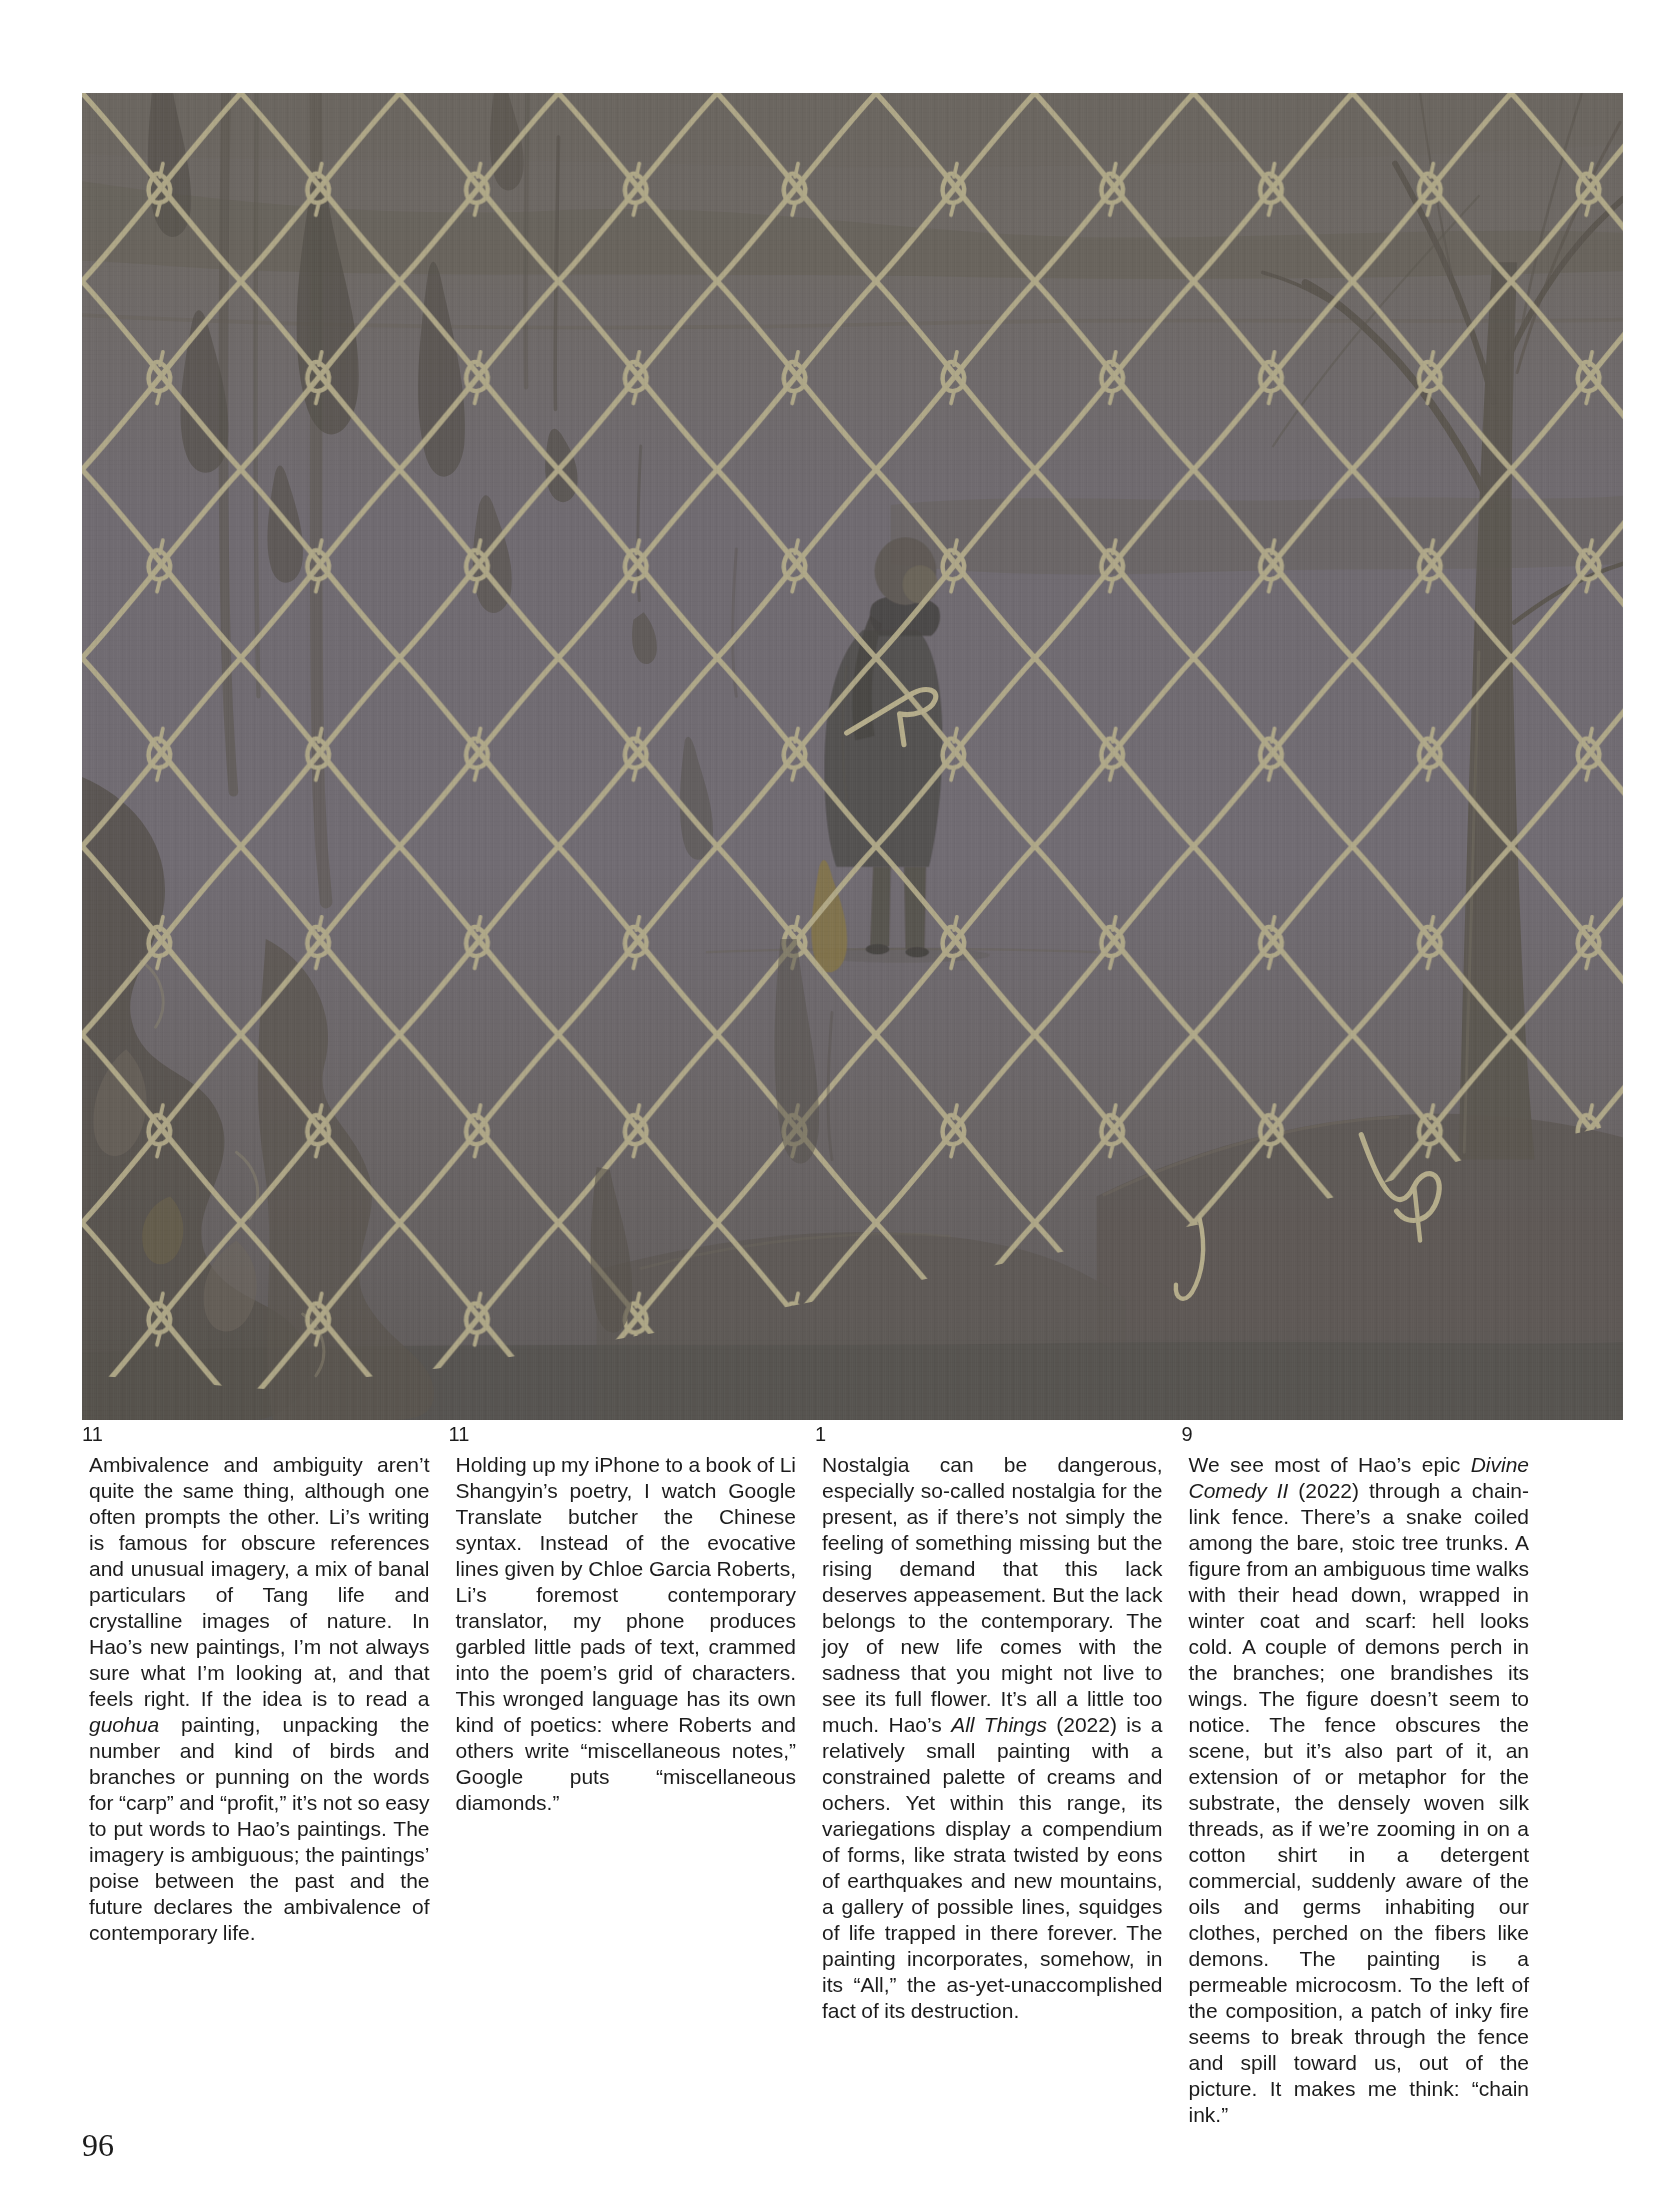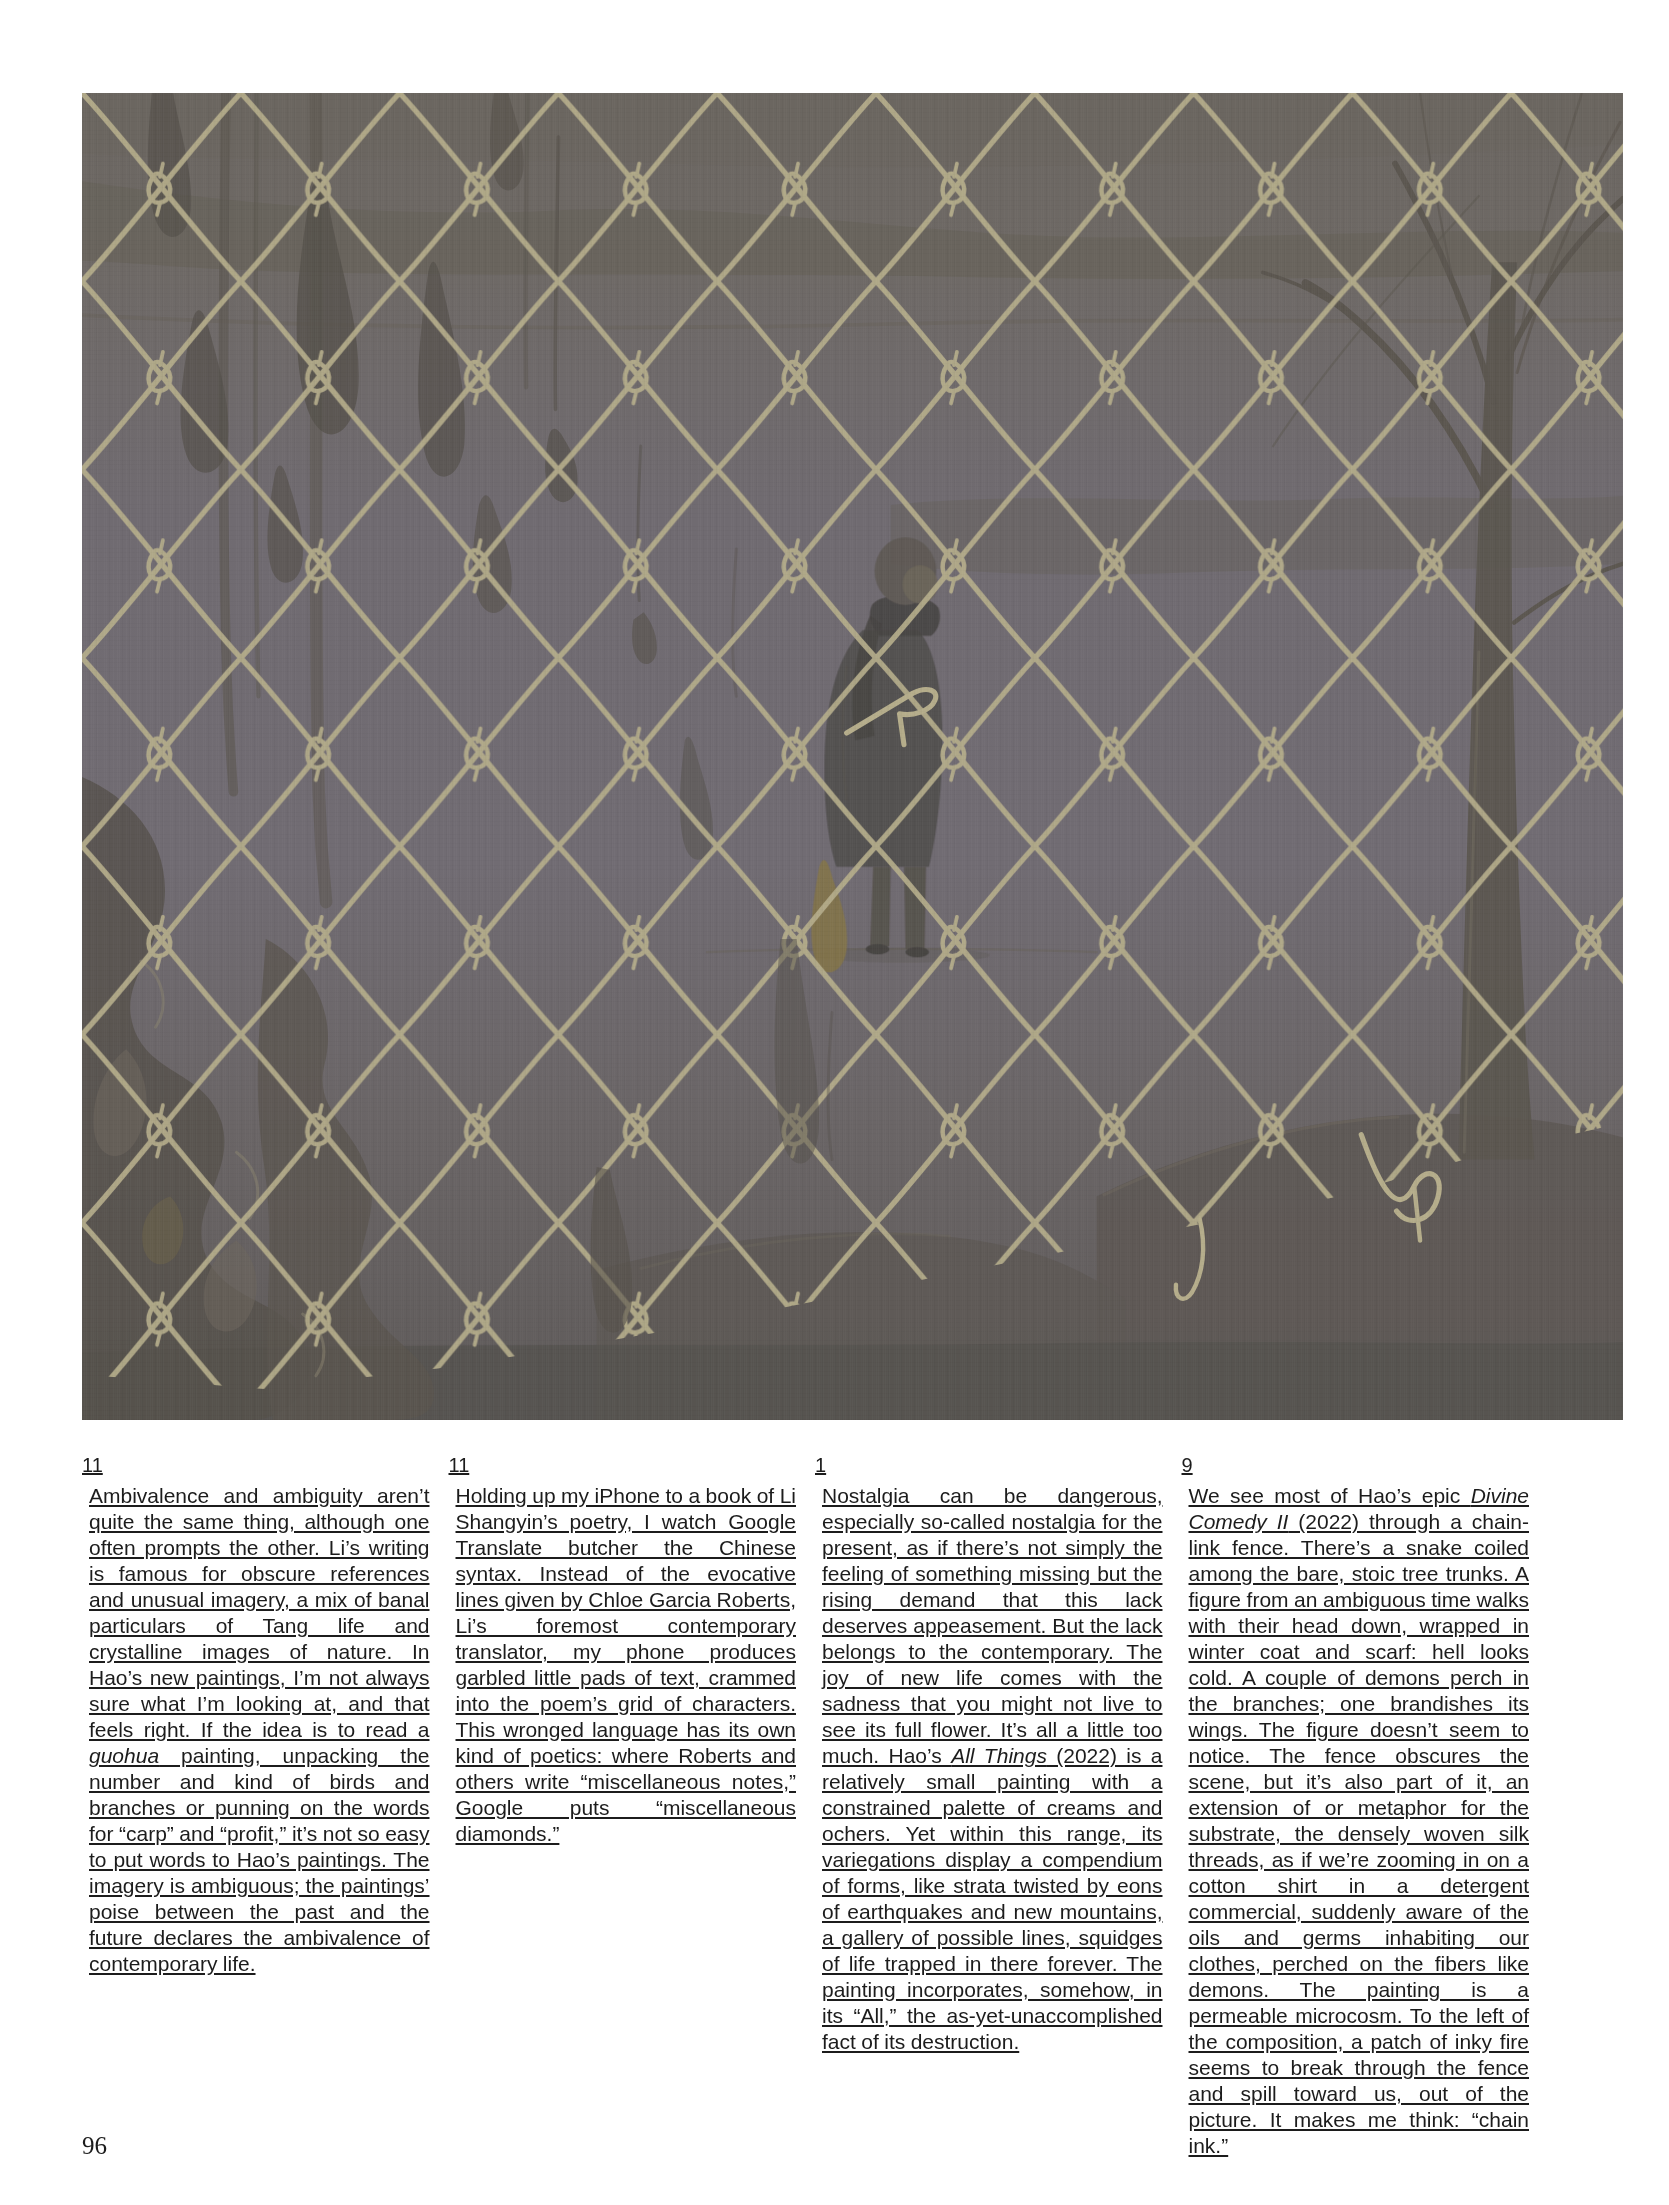--- a/index.html
+++ b/index.html
@@ -37,36 +37,36 @@
   .coat{fill:var(--coat,#52504f);}
   .skin{fill:var(--skin,#6d665a);}
   .darkc{fill:#454340;}
   .treec{fill:var(--tree,#5c5750);}
   .treeline{stroke:var(--tree,#5c5750);fill:none;stroke-linecap:round;}
   .treelite{stroke:var(--ink-light,#6c665d);fill:none;stroke-linecap:round;}
   .goldc{fill:var(--gold,#877744);}
 
   
   .columns{
-    position:absolute;left:82px;top:1454px;width:1454px;
-    display:grid;grid-template-columns:repeat(4,1fr);column-gap:12px;text-decoration:underline;
+    position:absolute;left:82px;top:1423px;width:1454px;
+    display:grid;grid-template-columns:repeat(4,1fr);column-gap:12px;
   }
   .col{min-width:0;}
   .colnum{font-size:20px;line-height:22px;margin-bottom:6.6px;}
   .col p{
     margin:7px;font-size:21px;line-height:26px;
     text-align:justify;hyphens:auto;-webkit-hyphens:auto;word-spacing:-0.4px;
   }
   .col p em{font-style:italic;}
 
   
   .folio{
     position:absolute;left:82px;top:2131px;
     font-family:"Liberation Serif","DejaVu Serif",serif;
-    font-size:25px;line-height:29px;
+    font-size:32px;line-height:29px;
   }
 </style>
 </head>
 <body>
 
 <div class="page">
 
   <figure class="artwork">
     <svg viewBox="0 0 2096 1804" preserveAspectRatio="none">
       <defs>

